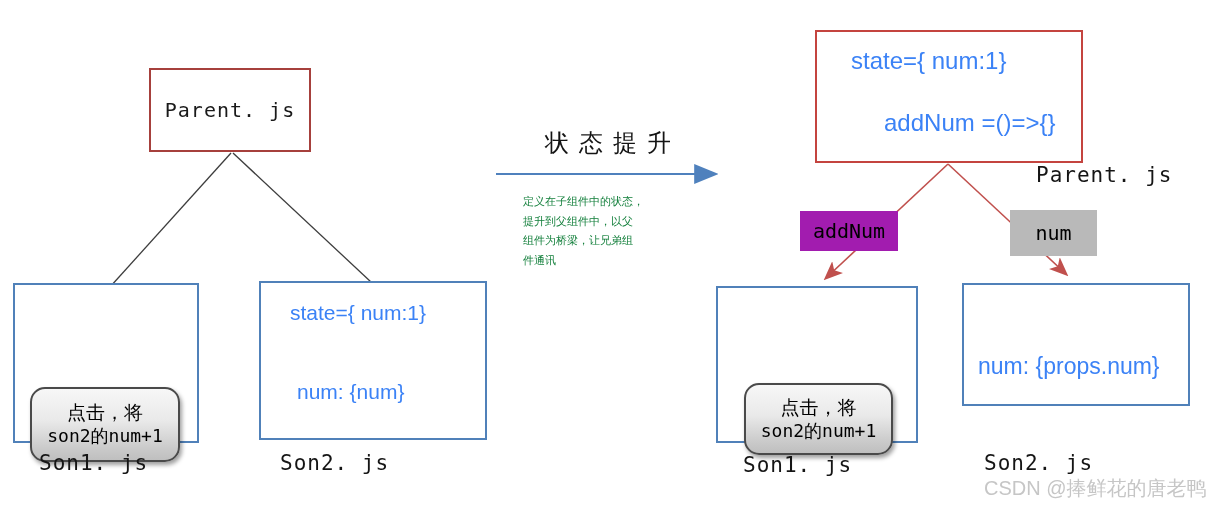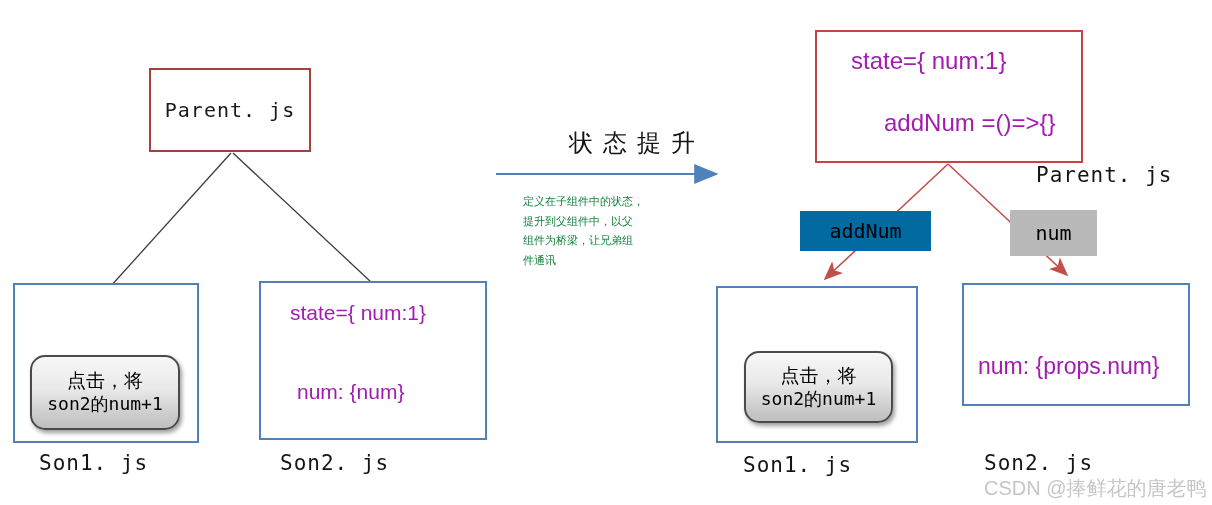--- a/index.html
+++ b/index.html
@@ -15,47 +15,47 @@
   .box{position:absolute;background:#ffffff;box-sizing:border-box;z-index:2;}
   .parent-box-left{left:149px;top:68px;width:162px;height:84px;border:2px solid #a6403c;
     display:flex;align-items:center;justify-content:center;font-size:20px;letter-spacing:1px;}
   .parent-box-right{left:815px;top:30px;width:268px;height:133px;border:2px solid #c4443f;}
   .son-box{border:2px solid #5081b9;}
   .son1-left{left:13px;top:283px;width:186px;height:160px;}
   .son2-left{left:259px;top:281px;width:228px;height:159px;}
   .son1-right{left:716px;top:286px;width:202px;height:157px;}
   .son2-right{left:962px;top:283px;width:228px;height:123px;}
 
-  .code-line{position:absolute;white-space:pre;font-size:21px;color:#a21caf;}
+  .code-line{position:absolute;white-space:pre;font-size:21px;color:#3b82f6;}
   .parent-box-right .code-line{font-size:24px;}
 
   
   .pill-button{
     position:absolute;box-sizing:border-box;border:2px solid #4a4a4a;border-radius:15px;
     background:linear-gradient(180deg,#f7f7f7 0%,#e9e9e9 45%,#c9c9c9 85%,#bfbfbf 100%);
     box-shadow:2px 3px 4px rgba(0,0,0,0.38);
     display:flex;flex-direction:column;align-items:center;justify-content:center;
-    text-align:center;color:#000;line-height:1.25;
+    text-align:center;color:#000;line-height:1.25;margin-top:32px;
   }
   .pill-line1{font-size:19px;}
   .pill-line2{font-size:18px;}
 
   
   .name-label{position:absolute;font-size:21px;color:#151515;letter-spacing:1px;z-index:2;}
 
   
-  .transition-title{position:absolute;left:545px;top:127px;width:160px;text-align:right;
+  .transition-title{position:absolute;left:545px;top:127px;width:160px;text-align:left;
     font-size:24px;letter-spacing:10px;color:#141414;z-index:2;white-space:nowrap;}
   .transition-desc{position:absolute;left:523px;top:192px;width:196px;font-size:11px;
     line-height:19.5px;color:#15803d;white-space:pre-line;z-index:2;}
 
   
   .edge-label{position:absolute;z-index:3;display:flex;align-items:center;justify-content:center;
     font-size:20px;color:#000;}
-  .edge-label-addnum{left:800px;top:211px;width:131px;height:40px;background:#0369a1;}
+  .edge-label-addnum{left:800px;top:211px;width:98px;height:40px;background:#a21caf;}
   .edge-label-num{left:1010px;top:210px;width:87px;height:46px;background:#b9b9b9;}
 
   .watermark{position:absolute;left:984px;top:475px;font-size:20px;color:#c6c6c6;
     z-index:2;white-space:nowrap;}
 </style>
 </head>
 <body>
 
 <div class="canvas">
 

